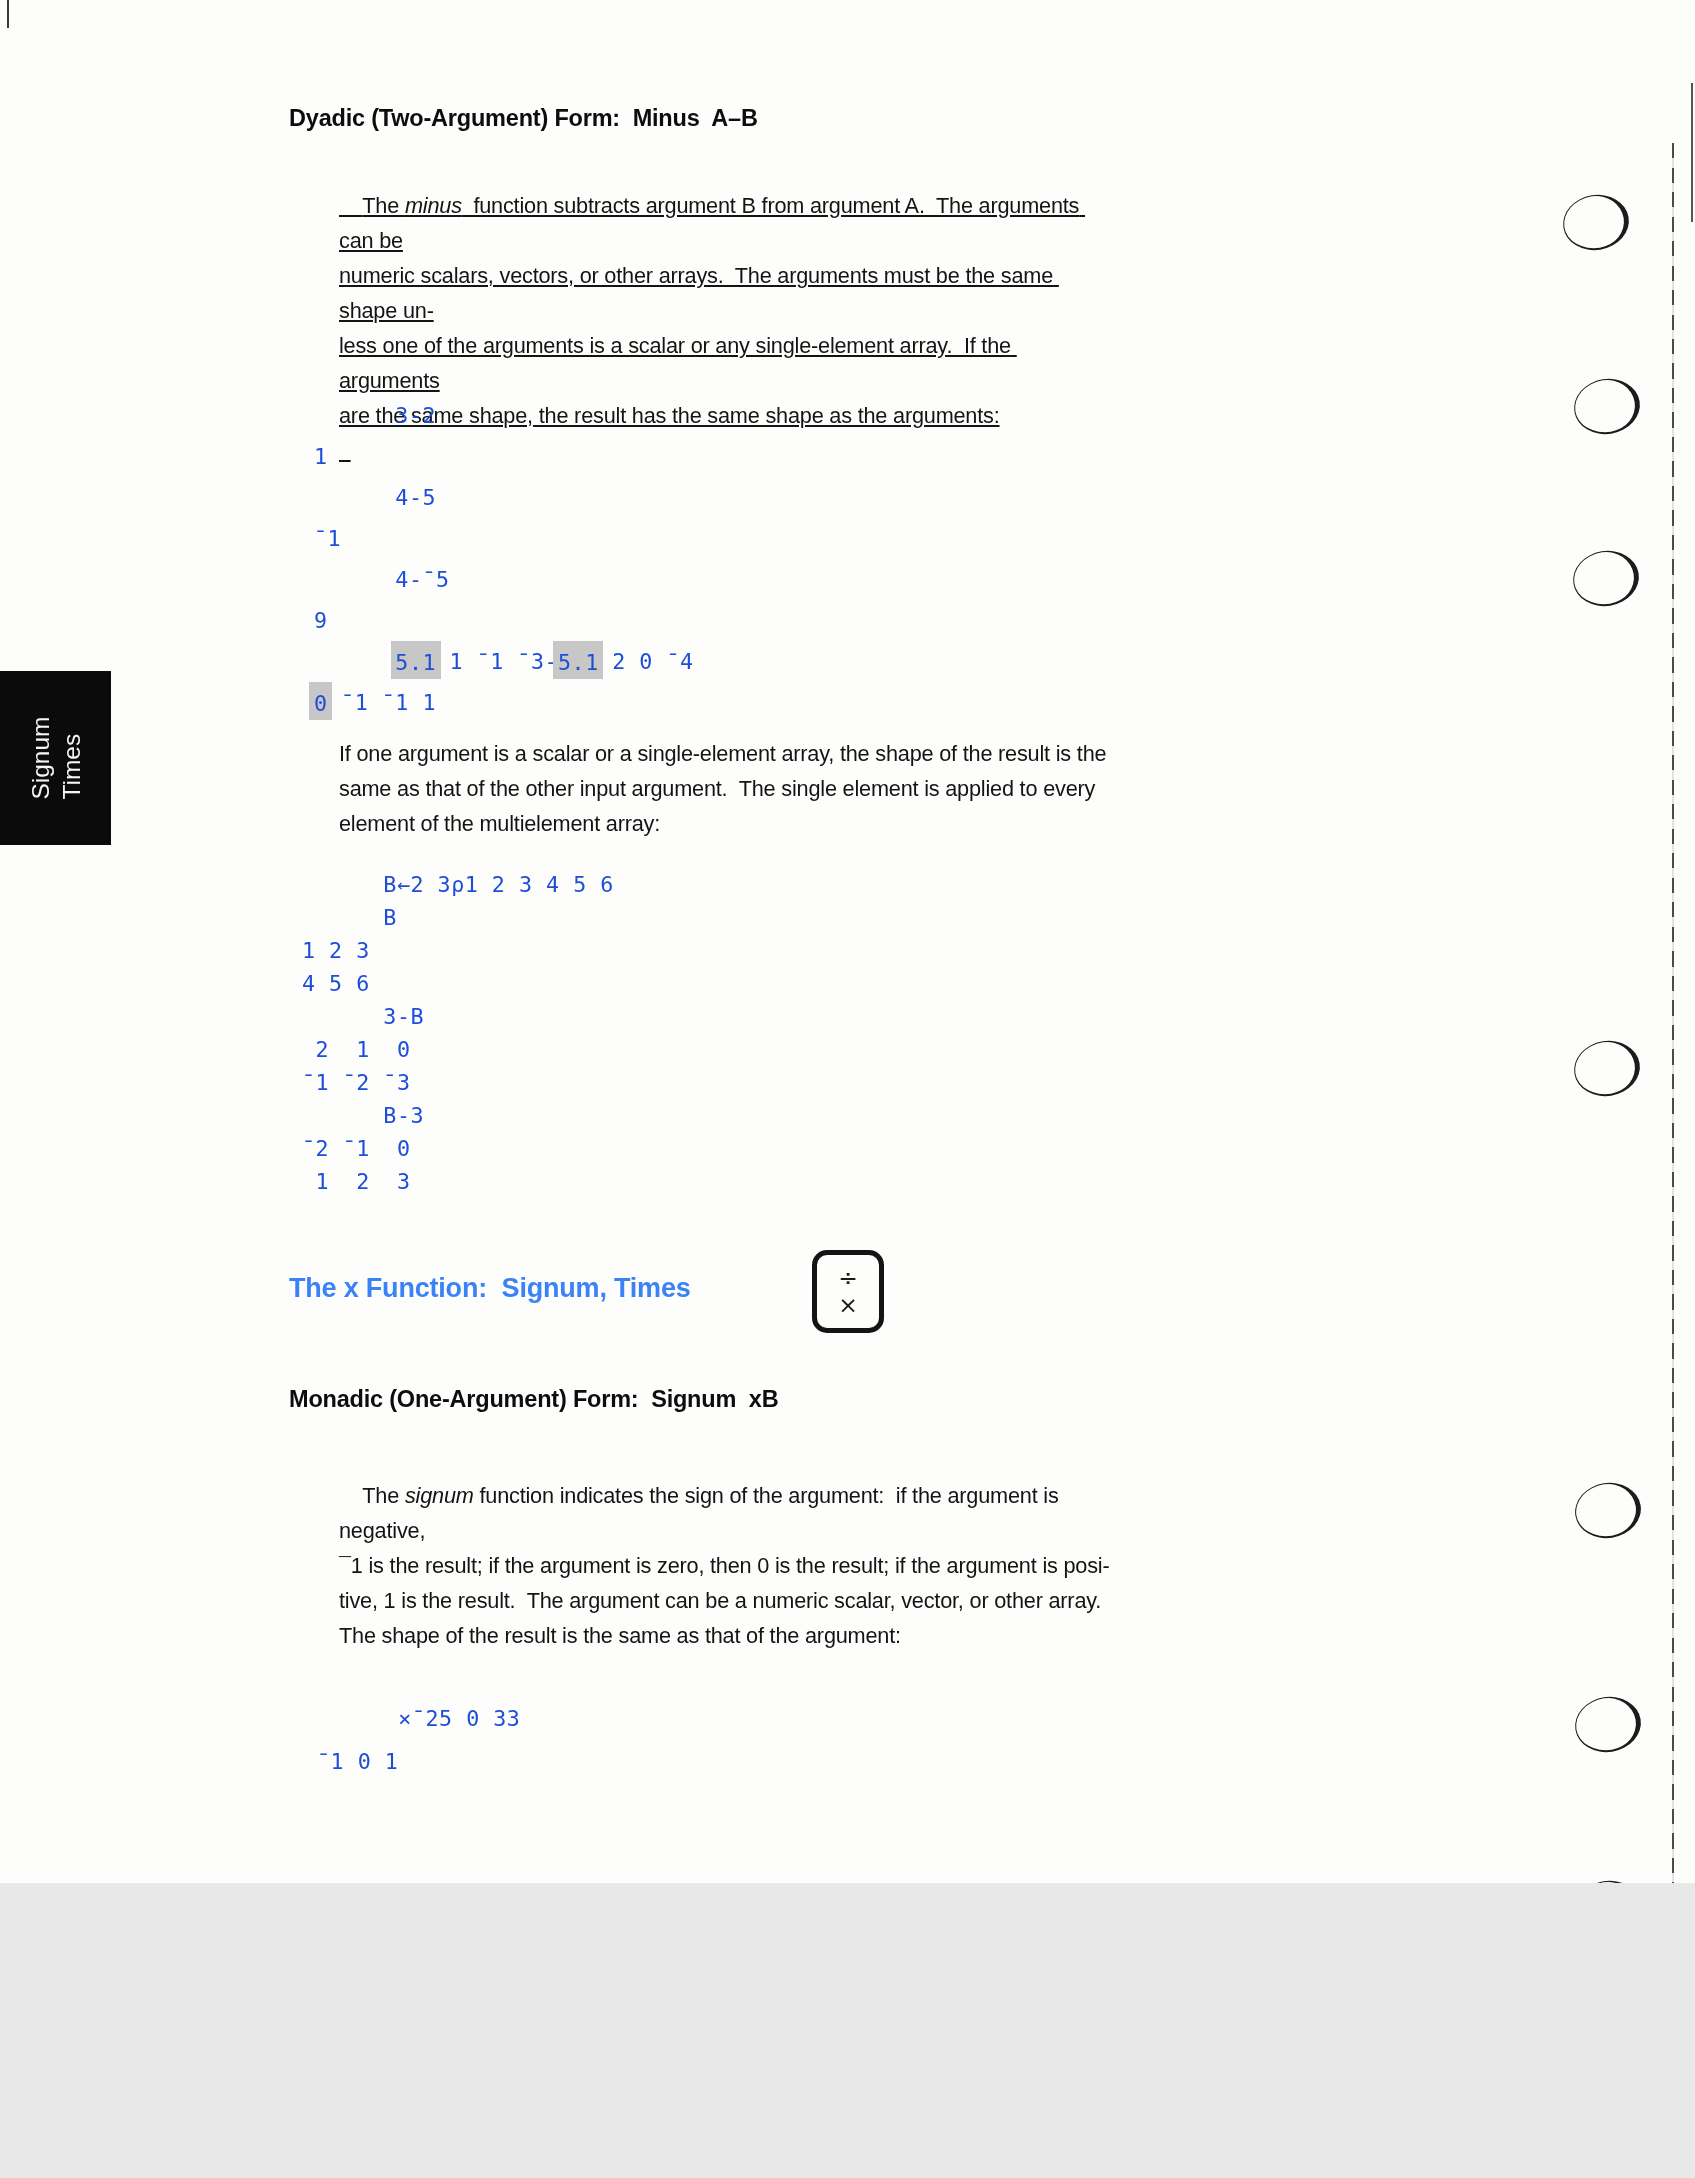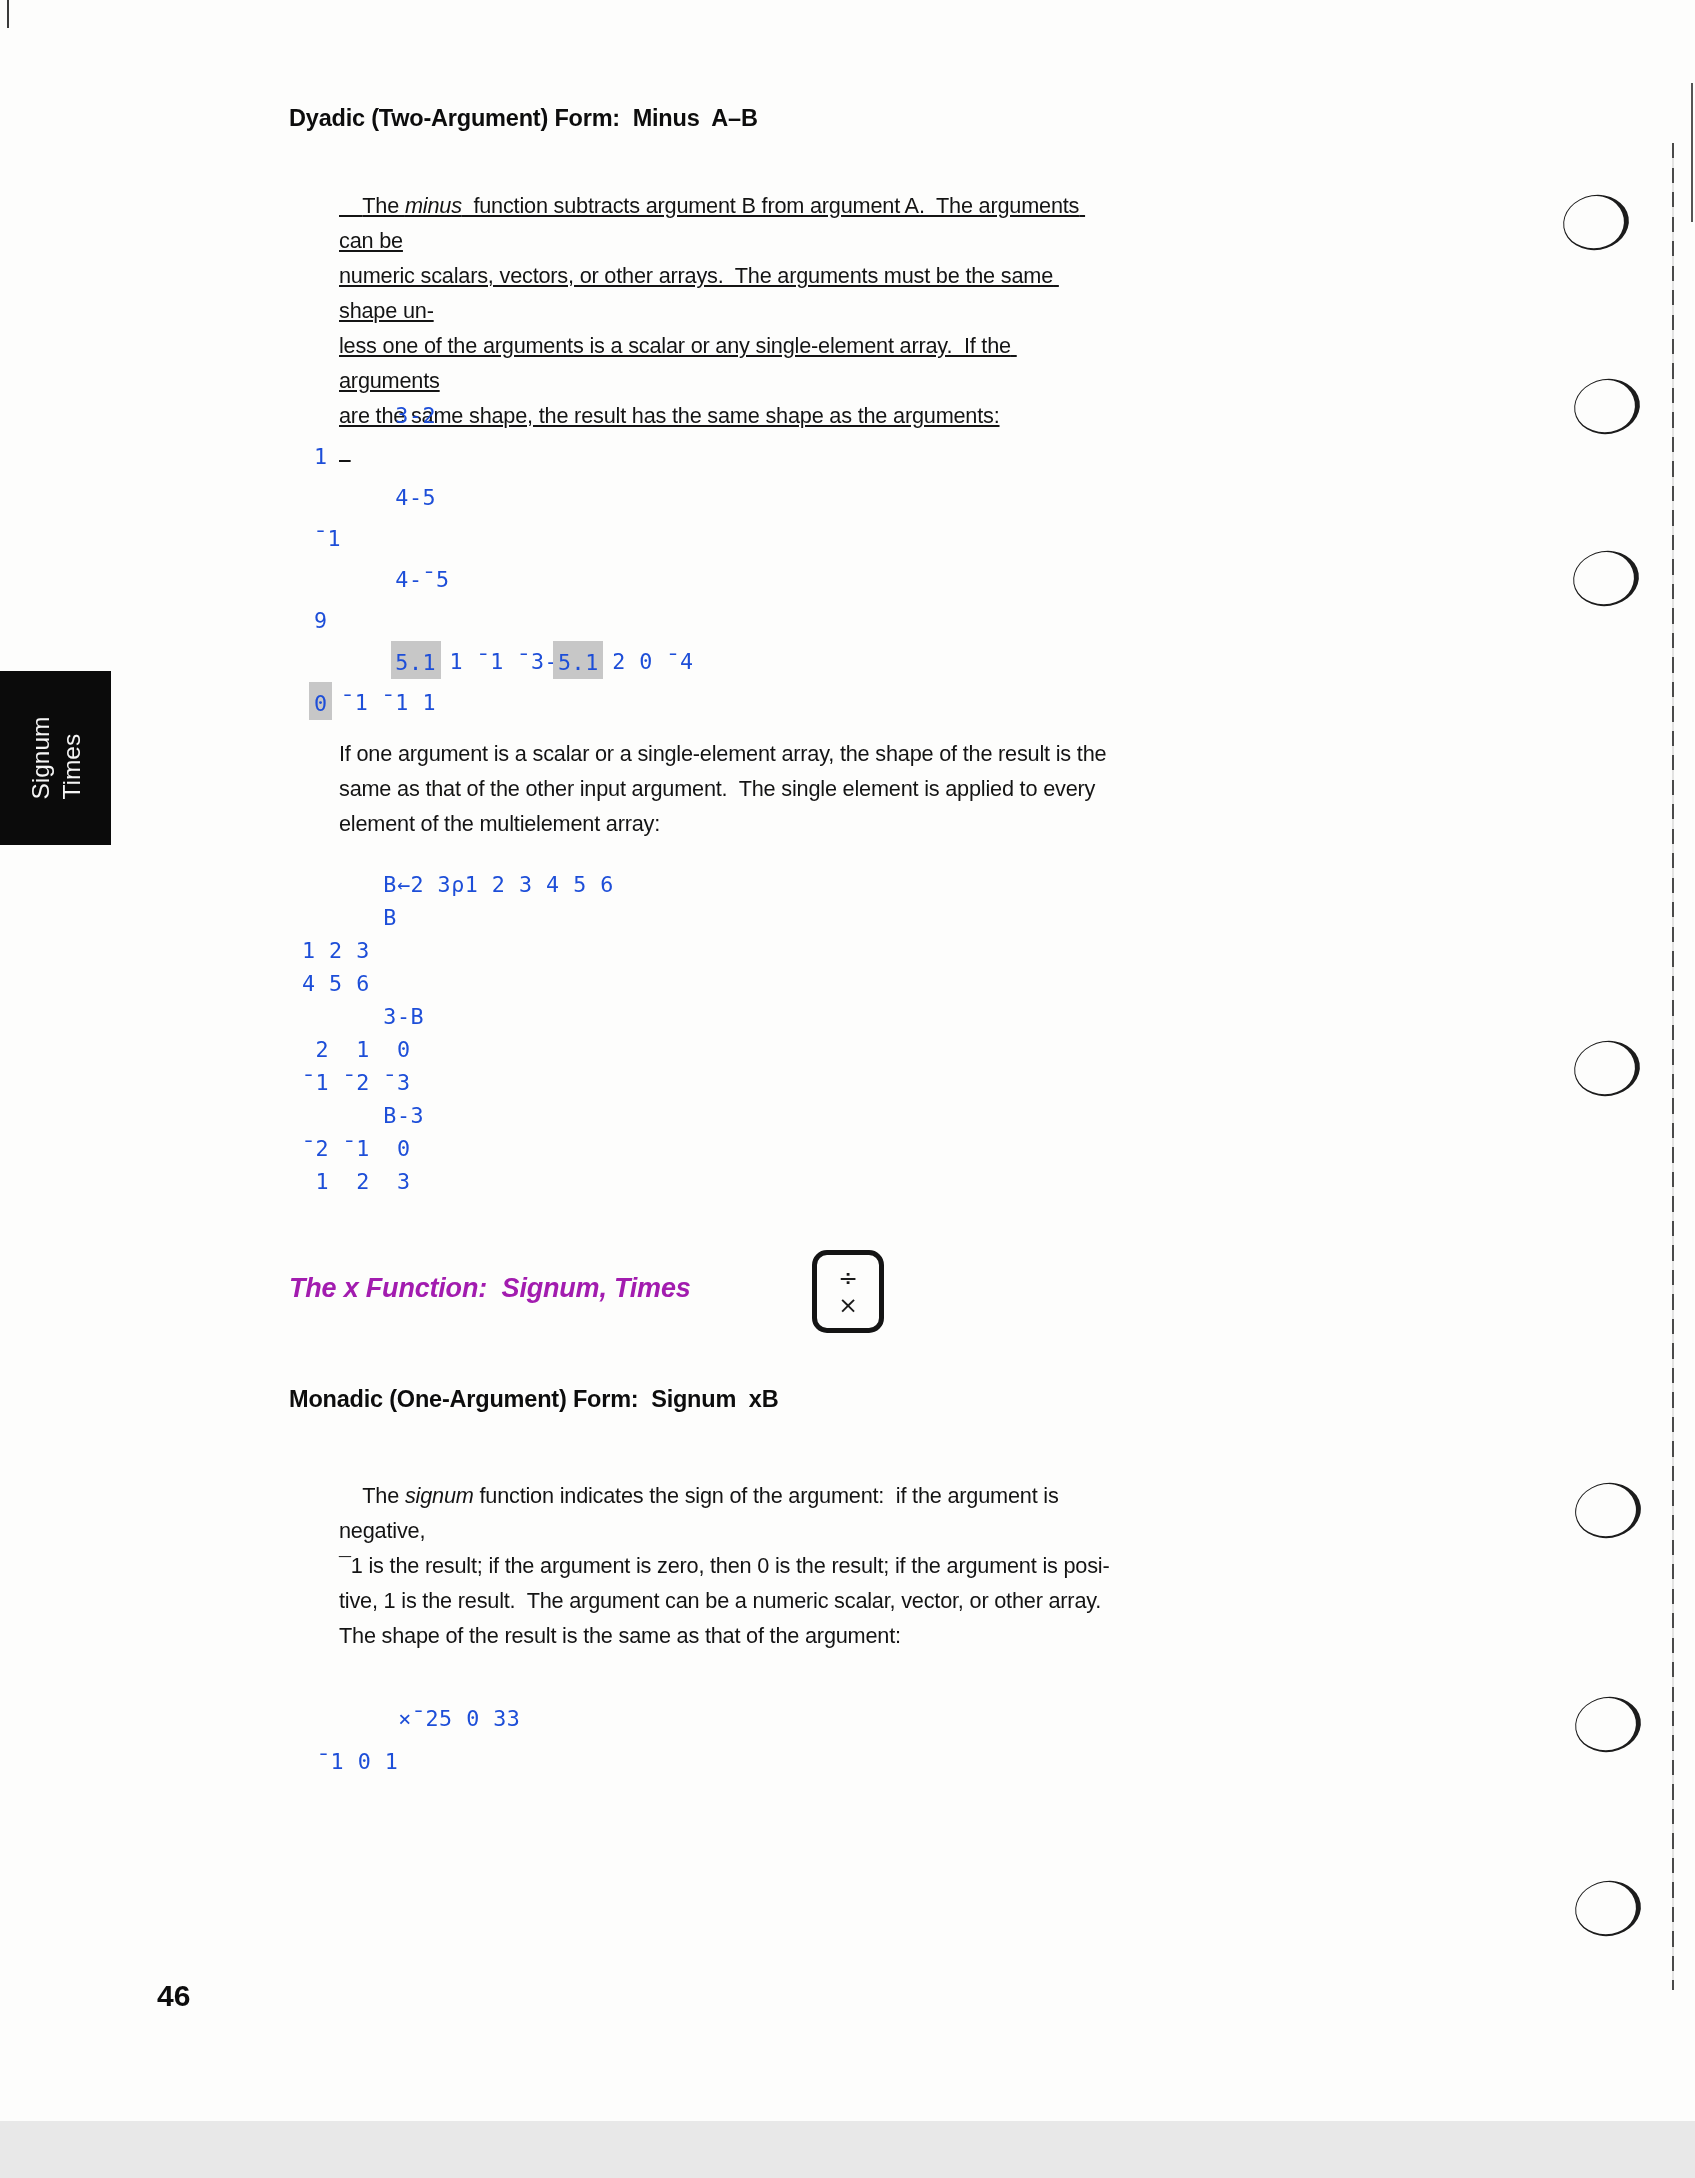--- a/index.html
+++ b/index.html
@@ -1,30 +1,30 @@
 <!DOCTYPE html>
 <html style="font-size:15px"><head>
 <meta charset="utf-8">
 <style>
   html,body{margin:0;padding:0;background:#e8e8e8;}
   .page{
     position:relative;
-    width:1696px;height:2121px;
+    width:1696px;height:1883px;
     background:#fdfdfc;
     overflow:hidden;
     font-family:"Liberation Sans",sans-serif;
     color:#111;
   }
   .abs{position:absolute;}
   .txt{white-space:pre-wrap;}
   .h1{
     font-size:23.5px;font-weight:bold;letter-spacing:-0.2px;color:#0d0d0d;
   }
   .h-section{
-    font-size:27px;font-weight:bold;letter-spacing:-0.2px;color:#a21caf;font-style:italic;
+    font-size:27px;font-weight:bold;letter-spacing:-0.2px;color:#3b82f6;
   }
   .body-par{
     font-size:21.7px;line-height:35px;letter-spacing:-0.2px;color:#141414;
     width:772px;
   }
   .body-par em{font-style:italic;}
   pre.apl{
     margin:0;
     font-family:"DejaVu Sans Mono",monospace;
     font-size:21.7px;

